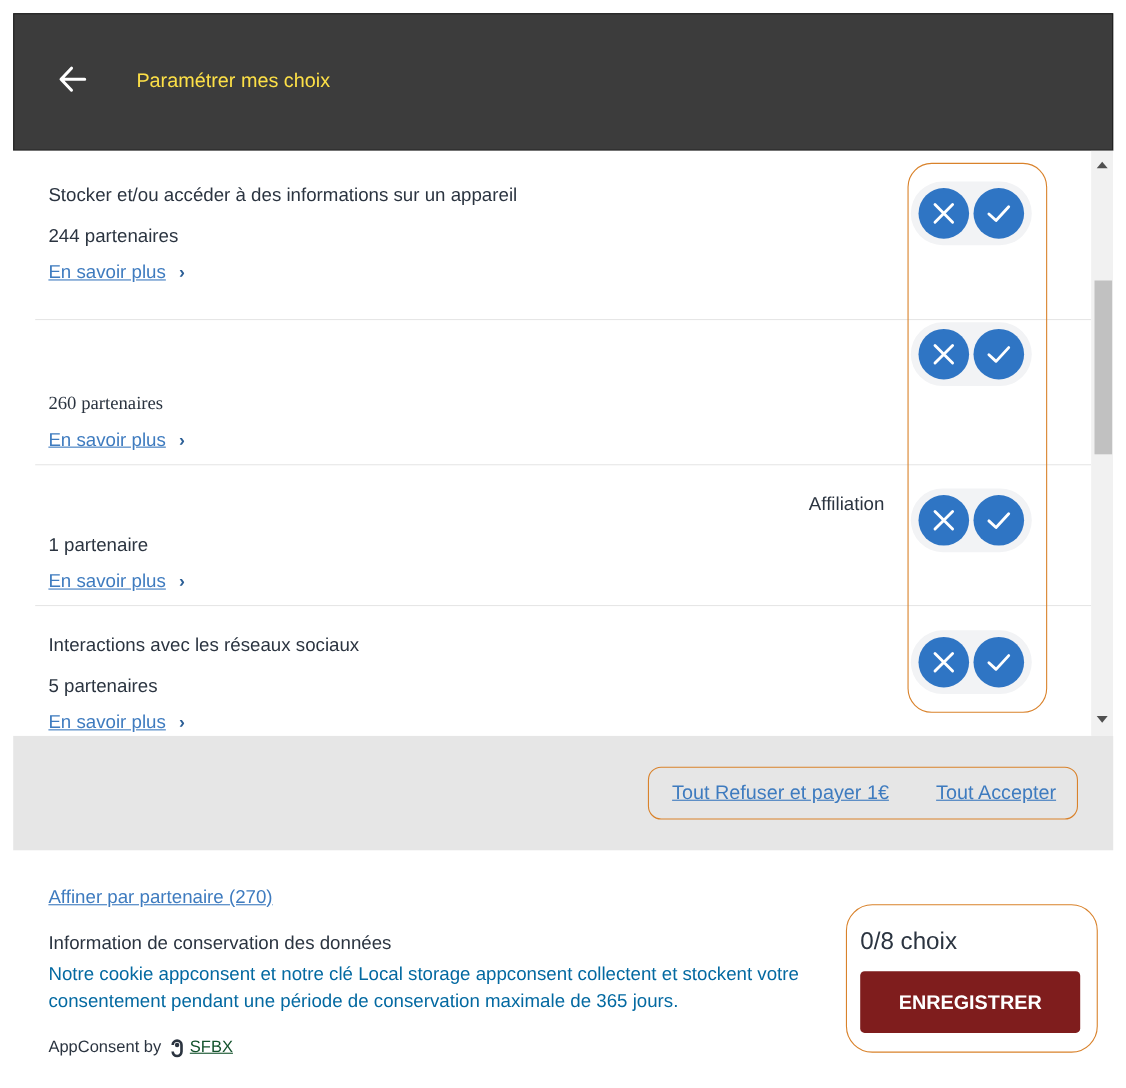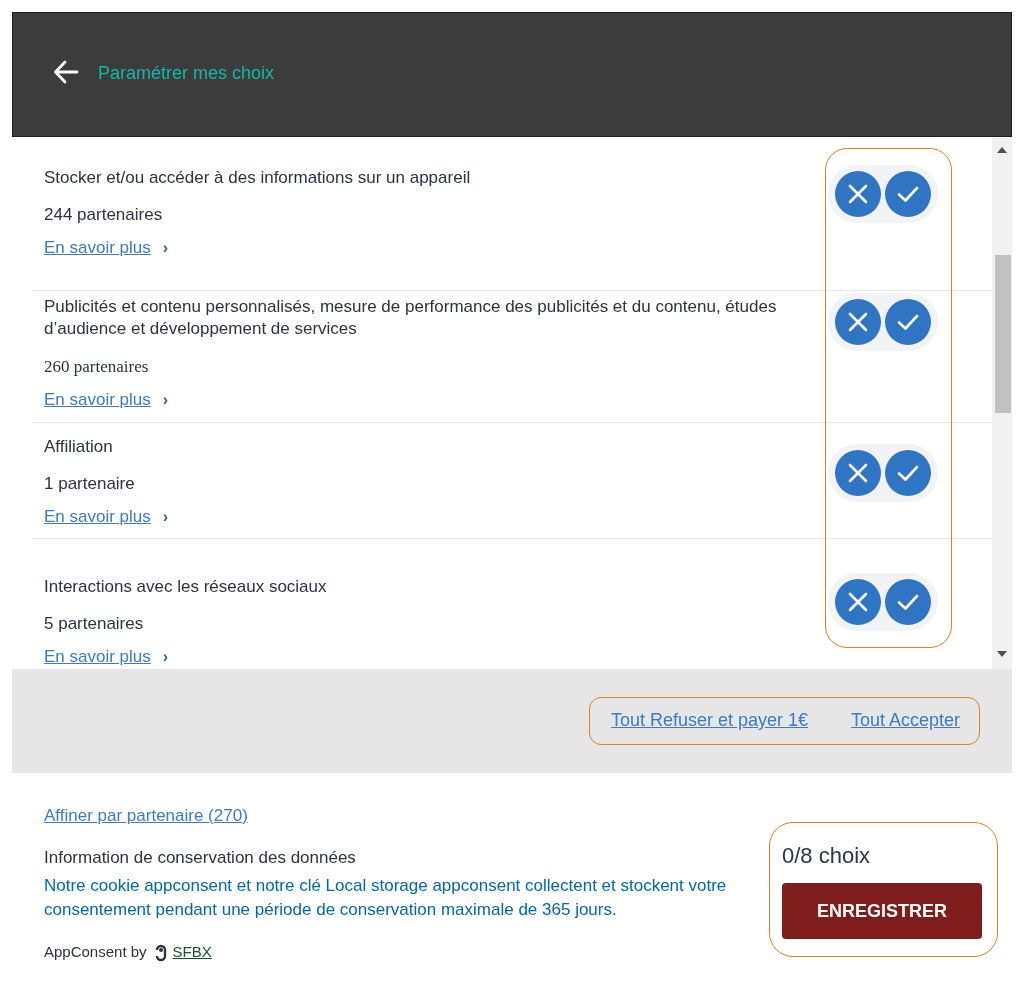--- a/index.html
+++ b/index.html
@@ -5,21 +5,21 @@
     * { box-sizing: border-box; margin: 0; padding: 0; }
     html, body { width: 1024px; height: 989px; background: #ffffff; overflow: hidden; }
     body { font-family: "Liberation Sans", sans-serif; color: #2b3440; position: relative; }
 
     .header {
       position: absolute; left: 12px; top: 12px; width: 1000px; height: 125px;
       background: #3c3c3c; border: 1px solid #1e1e1e;
       display: flex; align-items: center;
     }
     .back-btn { position: absolute; left: 40px; top: 46px; width: 26px; height: 26px; cursor: pointer; }
-    .header-title { position: absolute; left: 85px; top: 50px; color: #14b8a6; font-size: 18px; }
+    .header-title { position: absolute; left: 111px; top: 50px; color: #fde047; font-size: 18px; }
 
     .scroll-area {
       position: absolute; left: 12px; top: 137px; width: 1000px; height: 532px;
       background: #ffffff; overflow: hidden;
     }
     .purpose {
       position: absolute; left: 20px; width: 960px;
       border-bottom: 1px solid #e6e6e6;
     }
     .purpose-title { font-size: 17px; line-height: 22px; color: #2b3440; width: 760px; }
@@ -99,38 +99,37 @@
         </svg>
     </div>
     <div class="toggle-btn">
       <svg width="24" height="24" viewBox="0 0 24 24">
           <path d="M3 12.5 L9.5 18.5 L21 6" stroke="#fff" stroke-width="2.6" fill="none" stroke-linecap="round" stroke-linejoin="round"></path>
         </svg>
     </div>
   </div>
 
   <div class="purpose" style="top:134px; height:152px;">
-    <div class="purpose-title" style="position:absolute; left:12px; top:25px;">Publicités et contenu personnalisés, mesure de performance des publicités et du contenu, études d’audience et développement de services</div>
     <div class="purpose-count" style="top:86px;font-family:Liberation Serif, serif;">260 partenaires</div>
     <a class="purpose-link" style="top:119px;"><span>En savoir plus</span><span class="chev">›</span></a>
   </div>
   <div class="toggle-pill" style="left:816px; top:156px;">
     <div class="toggle-btn">
       <svg width="22" height="22" viewBox="0 0 22 22">
           <path d="M3 3 L19 19 M19 3 L3 19" stroke="#fff" stroke-width="2.6" stroke-linecap="round"></path>
         </svg>
     </div>
     <div class="toggle-btn">
       <svg width="24" height="24" viewBox="0 0 24 24">
           <path d="M3 12.5 L9.5 18.5 L21 6" stroke="#fff" stroke-width="2.6" fill="none" stroke-linecap="round" stroke-linejoin="round"></path>
         </svg>
     </div>
   </div>
 
-  <div class="purpose" style="top:274px; height:128px;">
+  <div class="purpose" style="top:286px; height:128px;text-align:right;">
     <div class="purpose-title" style="position:absolute; left:12px; top:25px;">Affiliation</div>
     <div class="purpose-count" style="top:63px;">1 partenaire</div>
     <a class="purpose-link" style="top:96px;"><span>En savoir plus</span><span class="chev">›</span></a>
   </div>
   <div class="toggle-pill" style="left:816px; top:307px;">
     <div class="toggle-btn">
       <svg width="22" height="22" viewBox="0 0 22 22">
           <path d="M3 3 L19 19 M19 3 L3 19" stroke="#fff" stroke-width="2.6" stroke-linecap="round"></path>
         </svg>
     </div>

